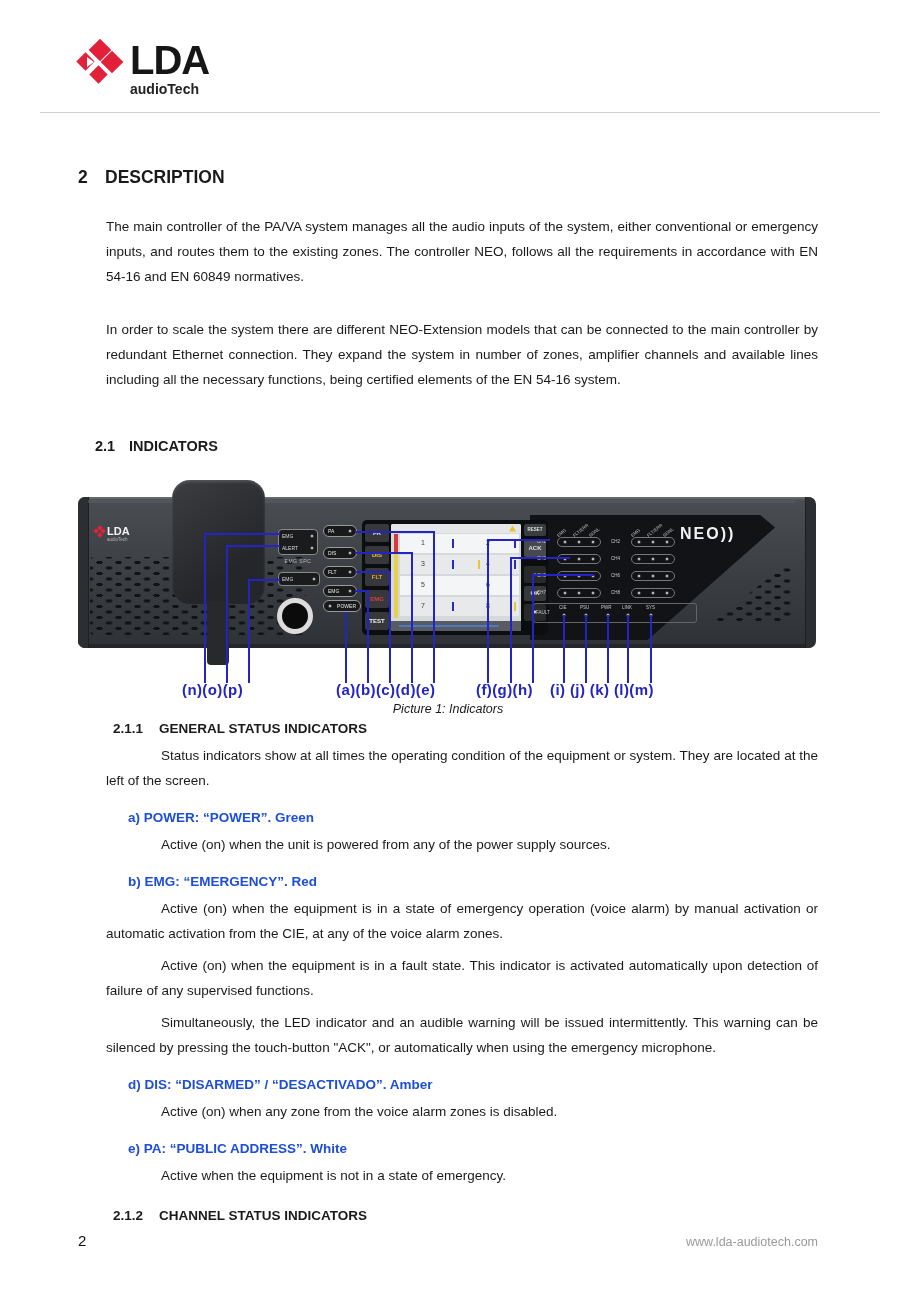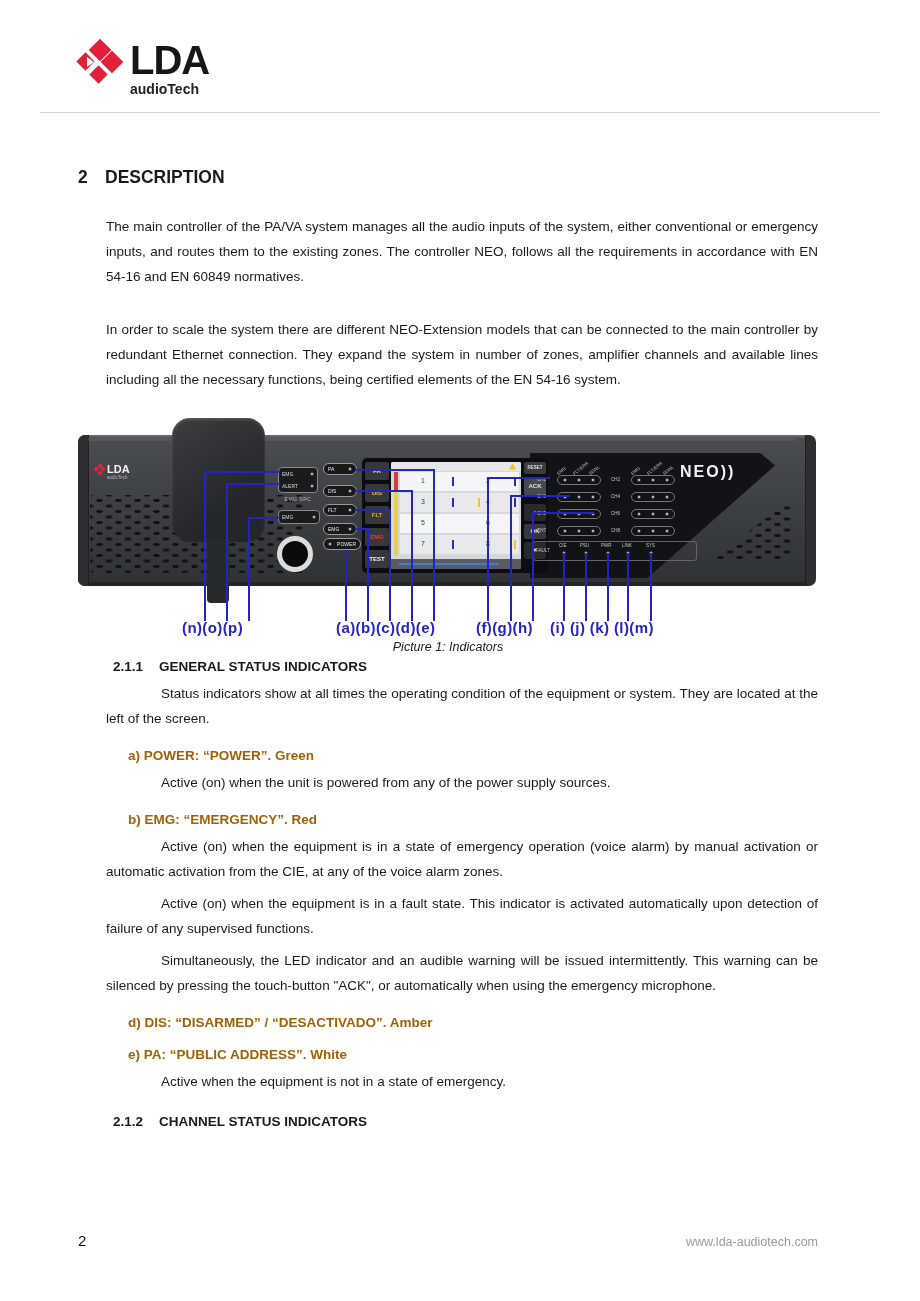--- a/index.html
+++ b/index.html
@@ -20,21 +20,21 @@
   
   .content{padding:0 102px 0 78px;}
   h1.sec{font-size:17.5px;margin:54px 0 0 0;}
   h2.sec{font-size:14.5px;margin:46px 0 0 17px;}
   h3.sec{font-size:13.5px;margin:14px 0 0 35px;}
   .num{display:inline-block;}
   .n1{min-width:27px}.n2{min-width:34px}.n3{min-width:46px}
   p.body{font-size:13.5px;line-height:25px;text-align:justify;margin:26px 0 0 28px;}
   p.tight{margin-top:7px;}
   p.ind{text-indent:55px;}
-  .item-label{font-size:13.5px;font-weight:bold;color:#a16207;margin:17px 0 0 50px;}
+  .item-label{font-size:13.5px;font-weight:bold;color:#1d4ed8;margin:17px 0 0 50px;}
   
   .figure{position:relative;height:242px;margin-top:21px;width:740px;}
   .abs{position:absolute;}
   .device{left:0;top:22px;width:737px;height:147px;border-radius:7px;
           background:linear-gradient(#4a4d52,#393c40 60%,#2f3236);
           border-bottom:4px solid #232528;box-shadow:inset 0 2px 2px rgba(255,255,255,.18);}
   .ear{top:22px;width:10px;height:151px;background:#2c2e31;}
   .earL{left:0;border-radius:7px 0 0 7px;border-right:1px solid #1e1f21;}
   .earR{left:727px;border-radius:0 7px 7px 0;border-left:1px solid #1e1f21;}
   .vents{background-image:radial-gradient(5px 2.5px at 9.5px 5.5px,#121315 68%,transparent 72%),
@@ -94,20 +94,21 @@
         <div class="logo-sub">audioTech</div>
       </div>
     </div>
   </div>
 
   <div class="content">
     <h1 class="sec"><span class="num n1">2</span><span>DESCRIPTION</span></h1>
     <p class="body">The main controller of the PA/VA system manages all the audio inputs of the system, either conventional or emergency inputs,  and routes them to the existing zones. The controller NEO, follows all the requirements in accordance with EN 54-16 and EN 60849 normatives.</p>
     <p class="body" style="margin-top:28px;">In order to scale the system there are different NEO-Extension models that can be connected to the main controller by redundant Ethernet connection. They expand the system in number of zones, amplifier channels and available lines including all the necessary functions, being certified elements of the EN 54-16 system.</p>
 
+    <h2 class="sec"><span class="num n2">2.1</span><span>INDICATORS</span></h2>
 
     <div class="figure">
 
       <div class="abs device"></div>
       <div class="abs ear earL"></div>
       <div class="abs ear earR"></div>
       <div class="abs" style="left:10px;top:25px;width:707px;height:3px;background:#5b5e63;opacity:.55;"></div>
       <div class="abs vents" style="left:12px;top:82px;width:216px;height:78px;border-radius:4px;"></div>
       <div class="abs blackpanel"></div>
       <div class="abs vents" style="left:633px;top:84px;width:82px;height:64px;clip-path:polygon(100% 0,100% 100%,0 100%);"></div>
@@ -330,20 +331,21 @@
     <div class="item-label">a) POWER: “POWER”. Green</div>
     <p class="body tight ind">Active (on) when the unit is powered from any of the power supply sources.</p>
 
     <div class="item-label">b) EMG: “EMERGENCY”. Red</div>
     <p class="body tight ind">Active (on) when the equipment is in a state of emergency operation (voice alarm) by manual activation or automatic activation from the CIE, at any of the voice alarm zones.</p>
 
     <p class="body tight ind">Active (on) when the equipment is in a fault state. This indicator is activated automatically upon detection of failure of any supervised functions.</p>
     <p class="body tight ind">Simultaneously, the LED indicator and an audible warning will be issued intermittently. This warning can be silenced by pressing the touch-button "ACK", or automatically when using the emergency microphone.</p>
 
     <div class="item-label">d) DIS: “DISARMED” / “DESACTIVADO”. Amber</div>
+    <p class="body tight ind">Active (on) when any zone from the voice alarm zones is disabled.</p>
 
     <div class="item-label">e) PA: “PUBLIC ADDRESS”. White</div>
     <p class="body tight ind">Active when the equipment is not in a state of emergency.</p>
 
     <h3 class="sec" style="margin-top:20px;"><span class="num n3">2.1.2</span><span>CHANNEL STATUS INDICATORS</span></h3>
   </div>
 
   <div class="footer">
     <span class="pgnum">2</span>
     <span class="url">www.lda-audiotech.com</span>

